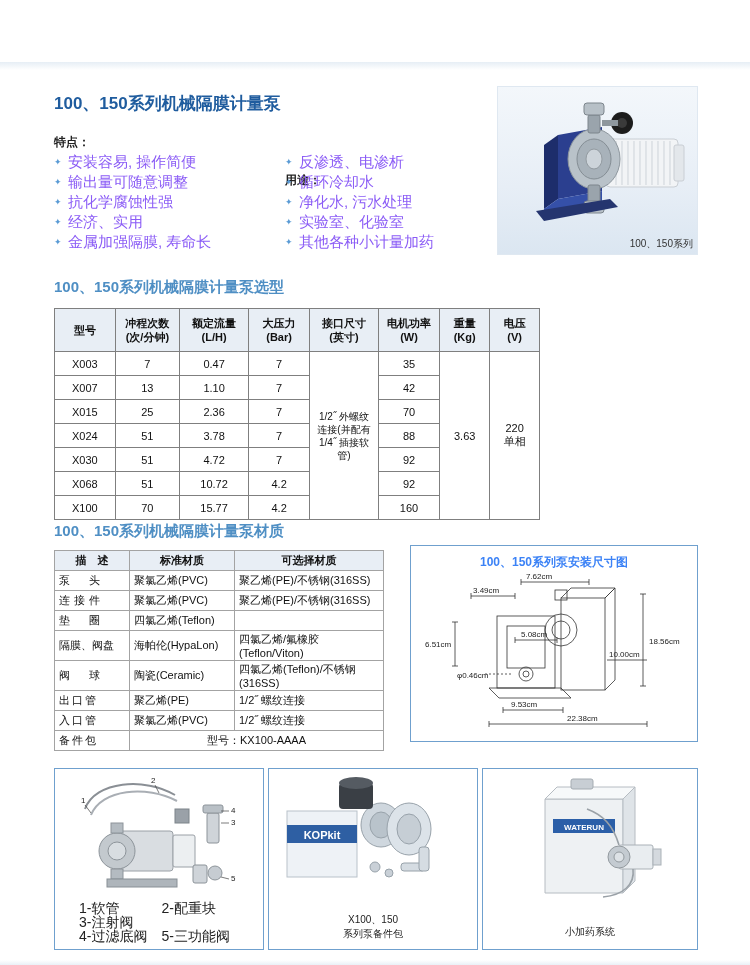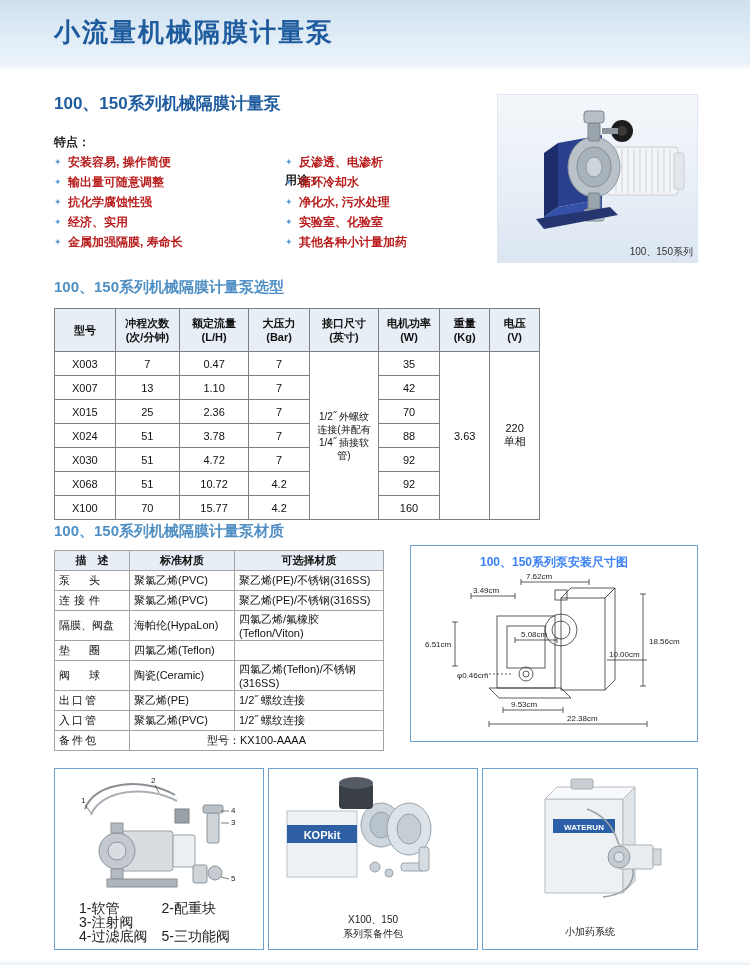--- a/index.html
+++ b/index.html
@@ -28,35 +28,34 @@
   }
 
   
   .sec1-title{
     position:absolute;left:54px;top:92px;
     font-size:17px;font-weight:bold;color:#1f5c9e;
   }
   .feat-head{position:absolute;font-size:12px;font-weight:bold;color:#222;}
   .feat-head.left{left:54px;top:134px;}
   .feat-head.right{left:285px;top:134px;margin-top:38px;}
-  .bullets{position:absolute;font-size:12px;color:#b91c1c;line-height:20px;font-weight:bold;}
+  .bullets{position:absolute;font-size:15px;color:#8b5cf6;line-height:20px;}
   .bullets.left{left:54px;top:152px;}
   .bullets.right{left:285px;top:152px;}
   .bullets li{list-style:none;margin:0;padding:0 0 0 14px;position:relative;}
   .bullets ul{margin:0;padding:0;}
   .bullets li:before{
     content:"\2726";position:absolute;left:0;top:0;color:#5a9bd5;font-size:9px;
   }
 
   
   .photo{
     position:absolute;left:497px;top:86px;width:199px;height:167px;
     background:linear-gradient(to bottom,#f3f7fb 0%,#e7eef6 60%,#dbe6f1 100%);
     border:1px solid #dfe8f1;
-    margin-top:8px;
   }
   .photo-caption{
     position:absolute;right:4px;bottom:3px;font-size:10px;color:#333;
   }
   .pump-svg{position:absolute;left:0;top:0;}
 
   
   .sec2-title{
     position:absolute;left:54px;top:278px;
     font-size:15px;font-weight:bold;color:#4f8fc4;
@@ -118,23 +117,20 @@
     position:absolute;left:0;top:960px;width:750px;height:5px;
     background:linear-gradient(to bottom,#ffffff,#e9f0f7);
   }
   .lbl{font-size:8px;fill:#222;font-family:"Liberation Sans",sans-serif;}
 </style>
 </head>
 <body>
 
 <div class="page">
 
-  <div class="banner">
-    <div class="banner-title">小流量机械隔膜计量泵</div>
-  </div>
   <div class="banner-shadow"></div>
 
   <div class="sec1-title">100、150系列机械隔膜计量泵</div>
 
   <div class="feat-head left">特点：</div>
   <div class="bullets left">
     <ul>
       <li>安装容易, 操作简便</li>
       <li>输出量可随意调整</li>
       <li>抗化学腐蚀性强</li>
@@ -311,28 +307,28 @@
         <td class="c0">泵　头</td>
         <td class="c1">聚氯乙烯(PVC)</td>
         <td class="c2">聚乙烯(PE)/不锈钢(316SS)</td>
       </tr>
       <tr>
         <td class="c0">连接件</td>
         <td class="c1">聚氯乙烯(PVC)</td>
         <td class="c2">聚乙烯(PE)/不锈钢(316SS)</td>
       </tr>
       <tr>
+        <td class="c0">垫　圈</td>
+        <td class="c1">四氯乙烯(Teflon)</td>
+        <td class="c2"></td>
+      </tr>
+      <tr>
         <td class="c0" style="letter-spacing:0">隔膜、阀盘</td>
         <td class="c1">海帕伦(HypaLon)</td>
         <td class="c2">四氯乙烯/氟橡胶(Teflon/Viton)</td>
-      </tr>
-      <tr>
-        <td class="c0">垫　圈</td>
-        <td class="c1">四氯乙烯(Teflon)</td>
-        <td class="c2"></td>
       </tr>
       <tr>
         <td class="c0">阀　球</td>
         <td class="c1">陶瓷(Ceramic)</td>
         <td class="c2">四氯乙烯(Teflon)/不锈钢(316SS)</td>
       </tr>
       <tr>
         <td class="c0" style="letter-spacing:2px">出口管</td>
         <td class="c1">聚乙烯(PE)</td>
         <td class="c2">1/2˝ 螺纹连接</td>

